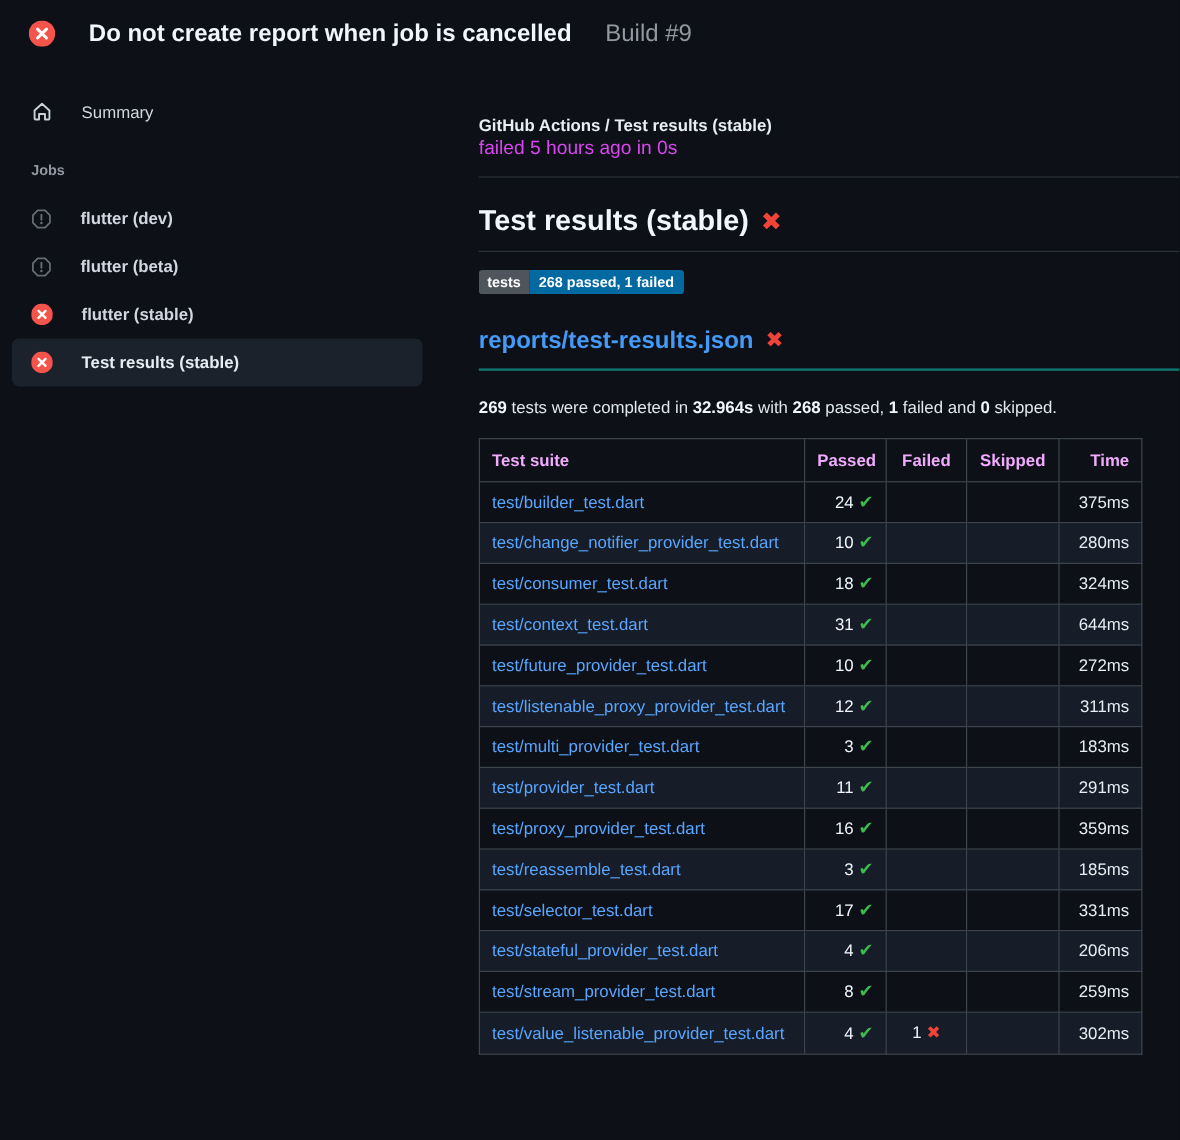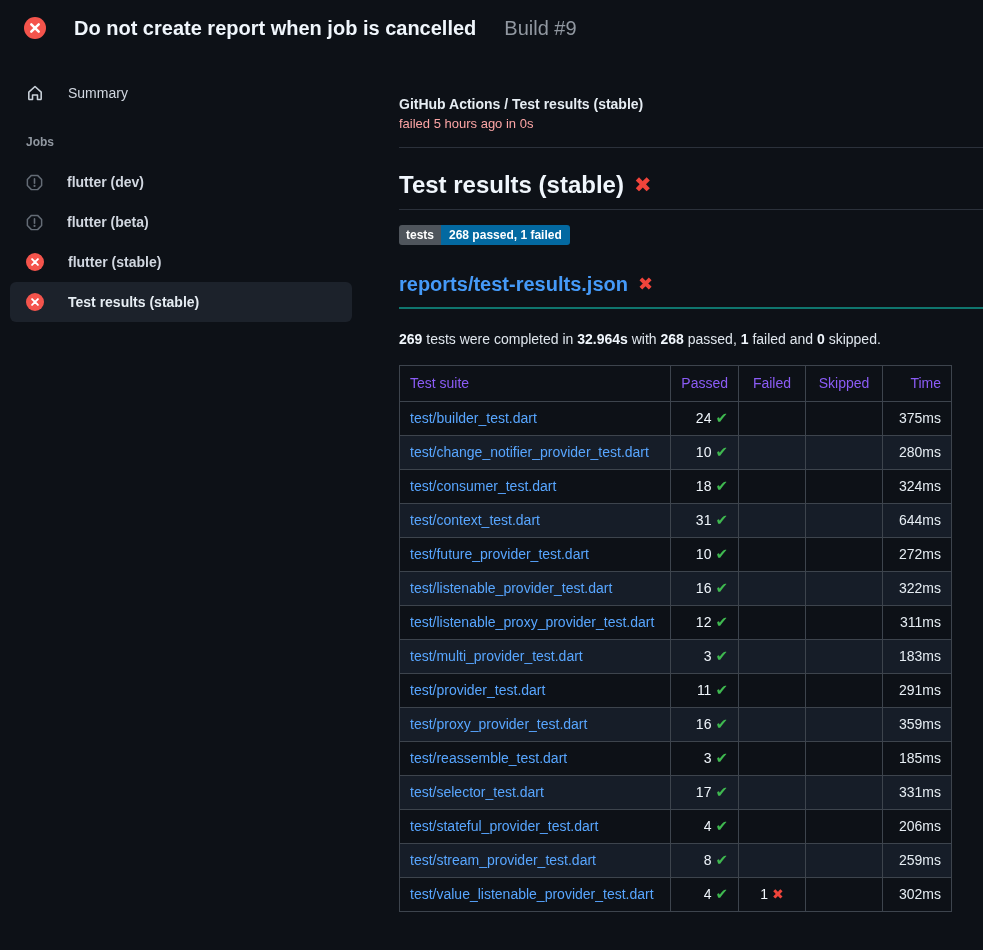--- a/index.html
+++ b/index.html
@@ -47,21 +47,21 @@
   .side-item.job { font-weight: 600; }
   .side-item.selected.job { font-weight: 700; }
   .side-heading {
     margin: 22px 0 13px 26px;
     font-size: 12px; font-weight: 600; color: #9198a1;
   }
 
   
   .main { flex: 1 1 auto; padding: 38px 32px 0 24px; min-width: 0; }
   .crumb { font-size: 14px; font-weight: 700; color: #e6edf3; line-height: 20px; }
-  .meta-line { font-size: 13px; color: #fca5a5; line-height: 18px; margin-top: 1px; }
+  .meta-line { font-size: 16px; color: #d946ef; line-height: 18px; margin-top: 1px; }
   .rule { border: none; border-top: 1px solid #2b313b; margin: 14px -32px 0 0; }
 
   h2.section-title {
     margin: 22px -32px 0 0;
     padding-bottom: 9px;
     border-bottom: 1px solid #2b313b;
     font-size: 24px; font-weight: 700; color: #f0f6fc; line-height: 30px;
     display: flex; align-items: center; gap: 10px;
   }
   .x-mark {
@@ -95,21 +95,21 @@
   table.results {
     margin-top: 16px;
     border-collapse: collapse;
     width: 552px;
     table-layout: fixed;
   }
   table.results th, table.results td {
     border: 1px solid #3d444d;
     font-size: 14px; line-height: 19px;
   }
-  table.results th { padding: 8px 10px; font-weight: 400; color: #8b5cf6; }
+  table.results th { padding: 8px 10px; font-weight: 700; color: #f0abfc; }
   table.results td { padding: 7px 10px; }
   table.results tbody tr:nth-child(even) { background: #161d28; }
   th.c-suite, td.c-suite { width: 271px; text-align: left; }
   th.c-passed, td.c-passed { width: 68px; text-align: right; }
   th.c-failed, td.c-failed { width: 67px; text-align: center; }
   th.c-skipped, td.c-skipped { width: 77px; text-align: center; }
   th.c-time, td.c-time { width: 69px; text-align: right; }
   td.c-suite a { color: #58a6ff; }
   td.c-time { color: #e6edf3; }
   .cell-num { color: #f0f6fc; }
@@ -237,27 +237,20 @@
             <td class="c-time">644ms</td>
           </tr>
           <tr>
             <td class="c-suite"><a href="#">test/future_provider_test.dart</a></td>
             <td class="c-passed"><span class="cell-num">10</span><span class="ck">✔</span></td>
             <td class="c-failed"></td>
             <td class="c-skipped"></td>
             <td class="c-time">272ms</td>
           </tr>
           <tr>
-            <td class="c-suite"><a href="#">test/listenable_provider_test.dart</a></td>
-            <td class="c-passed"><span class="cell-num">16</span><span class="ck">✔</span></td>
-            <td class="c-failed"></td>
-            <td class="c-skipped"></td>
-            <td class="c-time">322ms</td>
-          </tr>
-          <tr>
             <td class="c-suite"><a href="#">test/listenable_proxy_provider_test.dart</a></td>
             <td class="c-passed"><span class="cell-num">12</span><span class="ck">✔</span></td>
             <td class="c-failed"></td>
             <td class="c-skipped"></td>
             <td class="c-time">311ms</td>
           </tr>
           <tr>
             <td class="c-suite"><a href="#">test/multi_provider_test.dart</a></td>
             <td class="c-passed"><span class="cell-num">3</span><span class="ck">✔</span></td>
             <td class="c-failed"></td>

